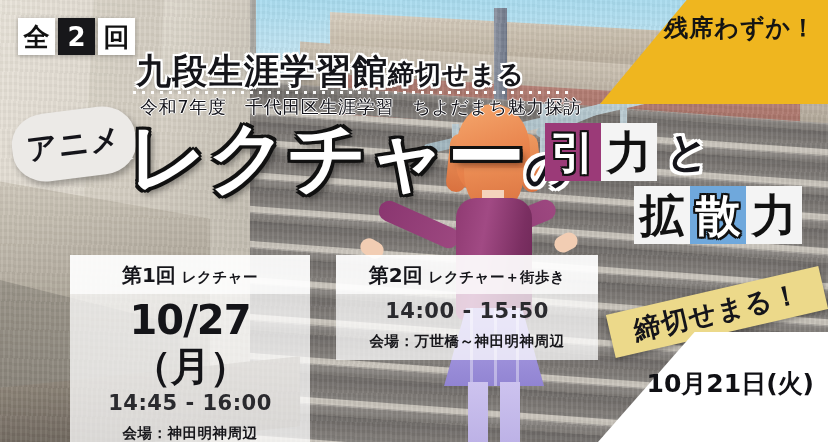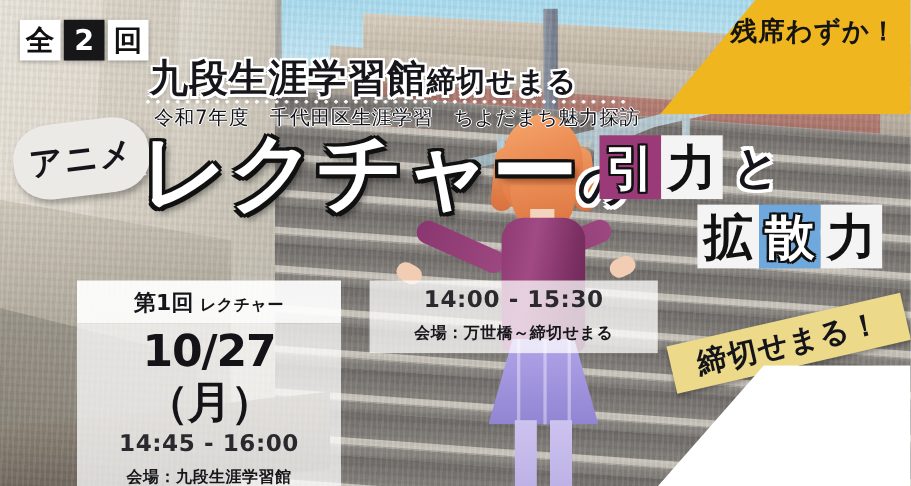--- a/index.html
+++ b/index.html
@@ -394,31 +394,33 @@
       <div class="kbox k-white">拡</div>
       <div class="kbox k-blue">散</div>
       <div class="kbox k-white">力</div>
     </div>
 
     <div class="card c1">
       <div class="card-head"><span class="n">第1回</span> <span class="sub">レクチャー</span></div>
       <div class="card-body">
         <div class="card-date">10/27（月）</div>
         <div class="card-time">14:45 - 16:00</div>
-        <div class="card-place">会場：九段生涯学習館</div>
+        <div class="card-place">会場：神田明神周辺</div>
       </div>
     </div>
 
     <div class="card c2">
+      <div class="card-head"><span class="n">第2回</span> <span class="sub">レクチャー＋街歩き</span></div>
       <div class="card-body">
-        <div class="card-time">14:00 - 15:30</div>
-        <div class="card-place">会場：万世橋～締切せまる</div>
+        <div class="card-time">14:00 - 15:50</div>
+        <div class="card-place">会場：万世橋～神田明神周辺</div>
       </div>
     </div>
 
     <div class="deadline-banner">
       <span>締切せまる！</span>
     </div>
 
     <div class="apply-panel"></div>
+    <div class="apply-l1">10月21日(火)</div>
 
   </div>
 </div>
 
 </body></html>

